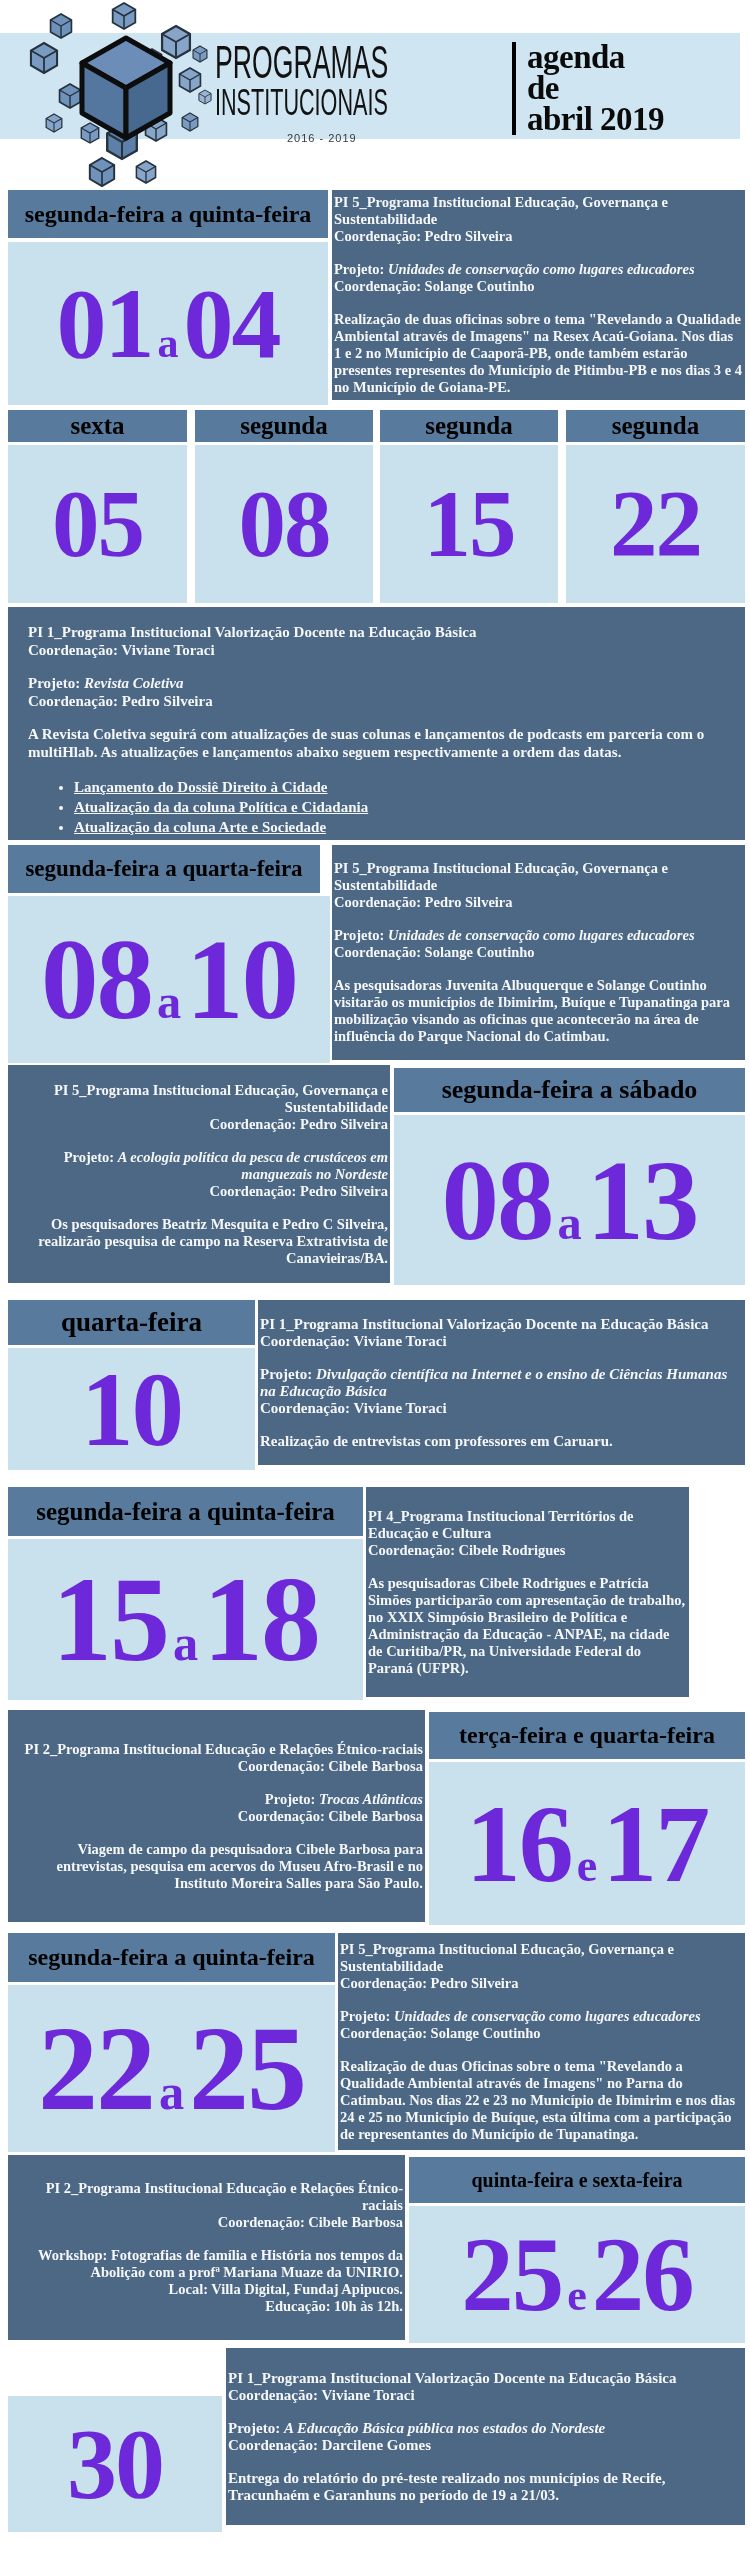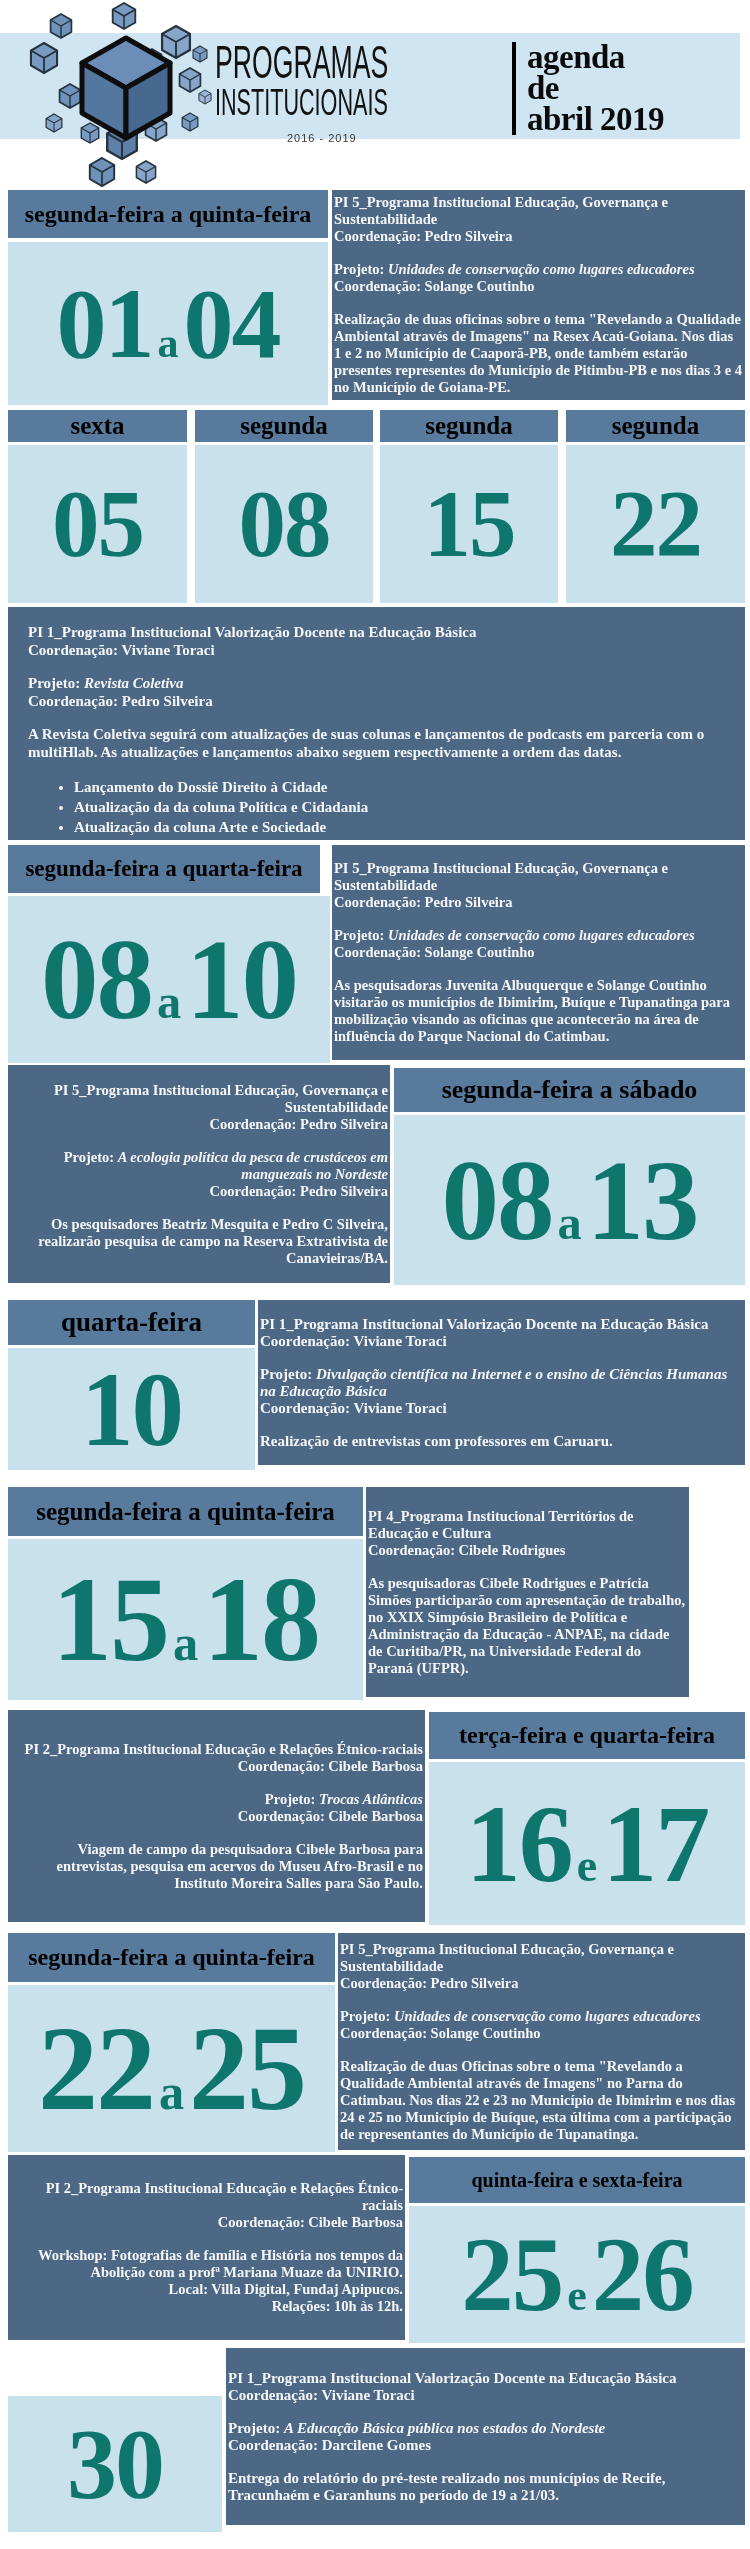--- a/index.html
+++ b/index.html
@@ -13,21 +13,21 @@
   .brand{left:215px;top:40px;z-index:4;color:#121212;font-family:"Liberation Sans",sans-serif;}
   .brand-l1{font-size:31px;letter-spacing:0px;transform:scale(.86,1.5);transform-origin:left top;line-height:30px;white-space:nowrap;}
   .brand-l2{font-size:24px;letter-spacing:0px;transform:scale(.9,1.5);transform-origin:left top;line-height:28px;margin-top:12px;white-space:nowrap;}
   .brand-years{font-size:11px;color:#3a3a3a;margin-top:22px;margin-left:72px;letter-spacing:1px;}
   .title{left:512px;top:42px;z-index:4;border-left:4px solid #000;padding-left:11px;
          font-weight:bold;font-size:33px;line-height:31px;color:#0a0a0a;letter-spacing:-.5px;}
 
   
   .bar{background:#587a9d;color:#000000;font-weight:bold;font-size:24px;
        display:flex;align-items:center;justify-content:center;white-space:nowrap;overflow:hidden;}
-  .datebox{background:#c9e0ed;color:#0f766e;display:flex;align-items:center;justify-content:center;overflow:hidden;}
+  .datebox{background:#c9e0ed;color:#6d28d9;display:flex;align-items:center;justify-content:center;overflow:hidden;}
   .num{font-weight:bold;letter-spacing:-2px;line-height:1;}
   .num .sep{font-size:.42em;letter-spacing:0;margin:0 5px;}
   .panel{background:#4d6884;color:#f5f7f9;font-weight:bold;font-size:14.5px;line-height:17px;
          display:flex;flex-direction:column;justify-content:center;overflow:hidden;box-sizing:border-box;padding:10px 2px;}
   .panel p{margin:0 0 16px 0;}
   .panel p:last-child{margin-bottom:0;}
   .panel .it{font-style:italic;}
   .panel-r{text-align:right;}
 
   
@@ -41,21 +41,21 @@
   .day-box .num{font-size:95px;}
   #day0-bar,#day0-box{left:8px;width:179px;}
   #day1-bar,#day1-box{left:195px;width:178px;}
   #day2-bar,#day2-box{left:380px;width:178px;}
   #day3-bar,#day3-box{left:566px;width:179px;}
 
   #wide{left:8px;top:607px;width:737px;height:233px;justify-content:flex-start;
         padding:16px 20px;font-size:15px;line-height:18px;}
   #wide p{margin:0 0 15px 0;}
   #wide ul{margin:2px 0 0 0;padding-left:46px;}
-  #wide li{margin:0 0 2px 0;}
+  #wide li{margin:0 0 2px 0;text-decoration:underline;}
 
   #b4-bar{left:8px;top:845px;width:312px;height:48px;font-size:23px;}
   #b4-box{left:8px;top:896px;width:322px;height:167px;}
   #b4-box .num{font-size:115px;}
   #b4-panel{left:332px;top:845px;width:413px;height:215px;}
 
   #b5-panel{left:8px;top:1065px;width:382px;height:218px;}
   #b5-bar{left:394px;top:1068px;width:351px;height:44px;font-size:26px;}
   #b5-box{left:394px;top:1115px;width:351px;height:170px;}
   #b5-box .num{font-size:115px;}
@@ -232,21 +232,21 @@
     <span class="num"><span>22</span><span class="sep">a</span><span>25</span></span>
   </div>
   <div id="b9-panel" class="abs panel">
     <p><span>PI 5_Programa Institucional Educação, Governança e Sustentabilidade</span><br><span>Coordenação: Pedro Silveira</span></p>
     <p><span>Projeto:</span> <span class="it">Unidades de conservação como lugares educadores</span><br><span>Coordenação: Solange Coutinho</span></p>
     <p>Realização de duas  Oficinas  sobre o tema "Revelando a Qualidade Ambiental através de Imagens" no Parna do Catimbau. Nos dias 22 e 23 no Município de Ibimirim e nos dias 24 e 25 no Município de Buíque, esta última com a participação de representantes do Município de Tupanatinga.</p>
   </div>
 
   <div id="b10-panel" class="abs panel panel-r">
     <p><span>PI 2_Programa Institucional Educação e Relações Étnico-raciais</span><br><span>Coordenação: Cibele Barbosa</span></p>
-    <p><span>Workshop: Fotografias de família e História nos tempos da Abolição com a profª Mariana Muaze da UNIRIO.</span><br><span>Local: Villa Digital, Fundaj Apipucos.</span><br><span>Relações: 10h às 12h.</span></p>
+    <p><span>Workshop: Fotografias de família e História nos tempos da Abolição com a profª Mariana Muaze da UNIRIO.</span><br><span>Local: Villa Digital, Fundaj Apipucos.</span><br><span>Educação: 10h às 12h.</span></p>
   </div>
   <div id="b10-bar" class="abs bar">quinta-feira e sexta-feira</div>
   <div id="b10-box" class="abs datebox">
     <span class="num"><span>25</span><span class="sep">e</span><span>26</span></span>
   </div>
 
   <div id="b11-box" class="abs datebox">
     <span class="num">30</span>
   </div>
   <div id="b11-panel" class="abs panel">

